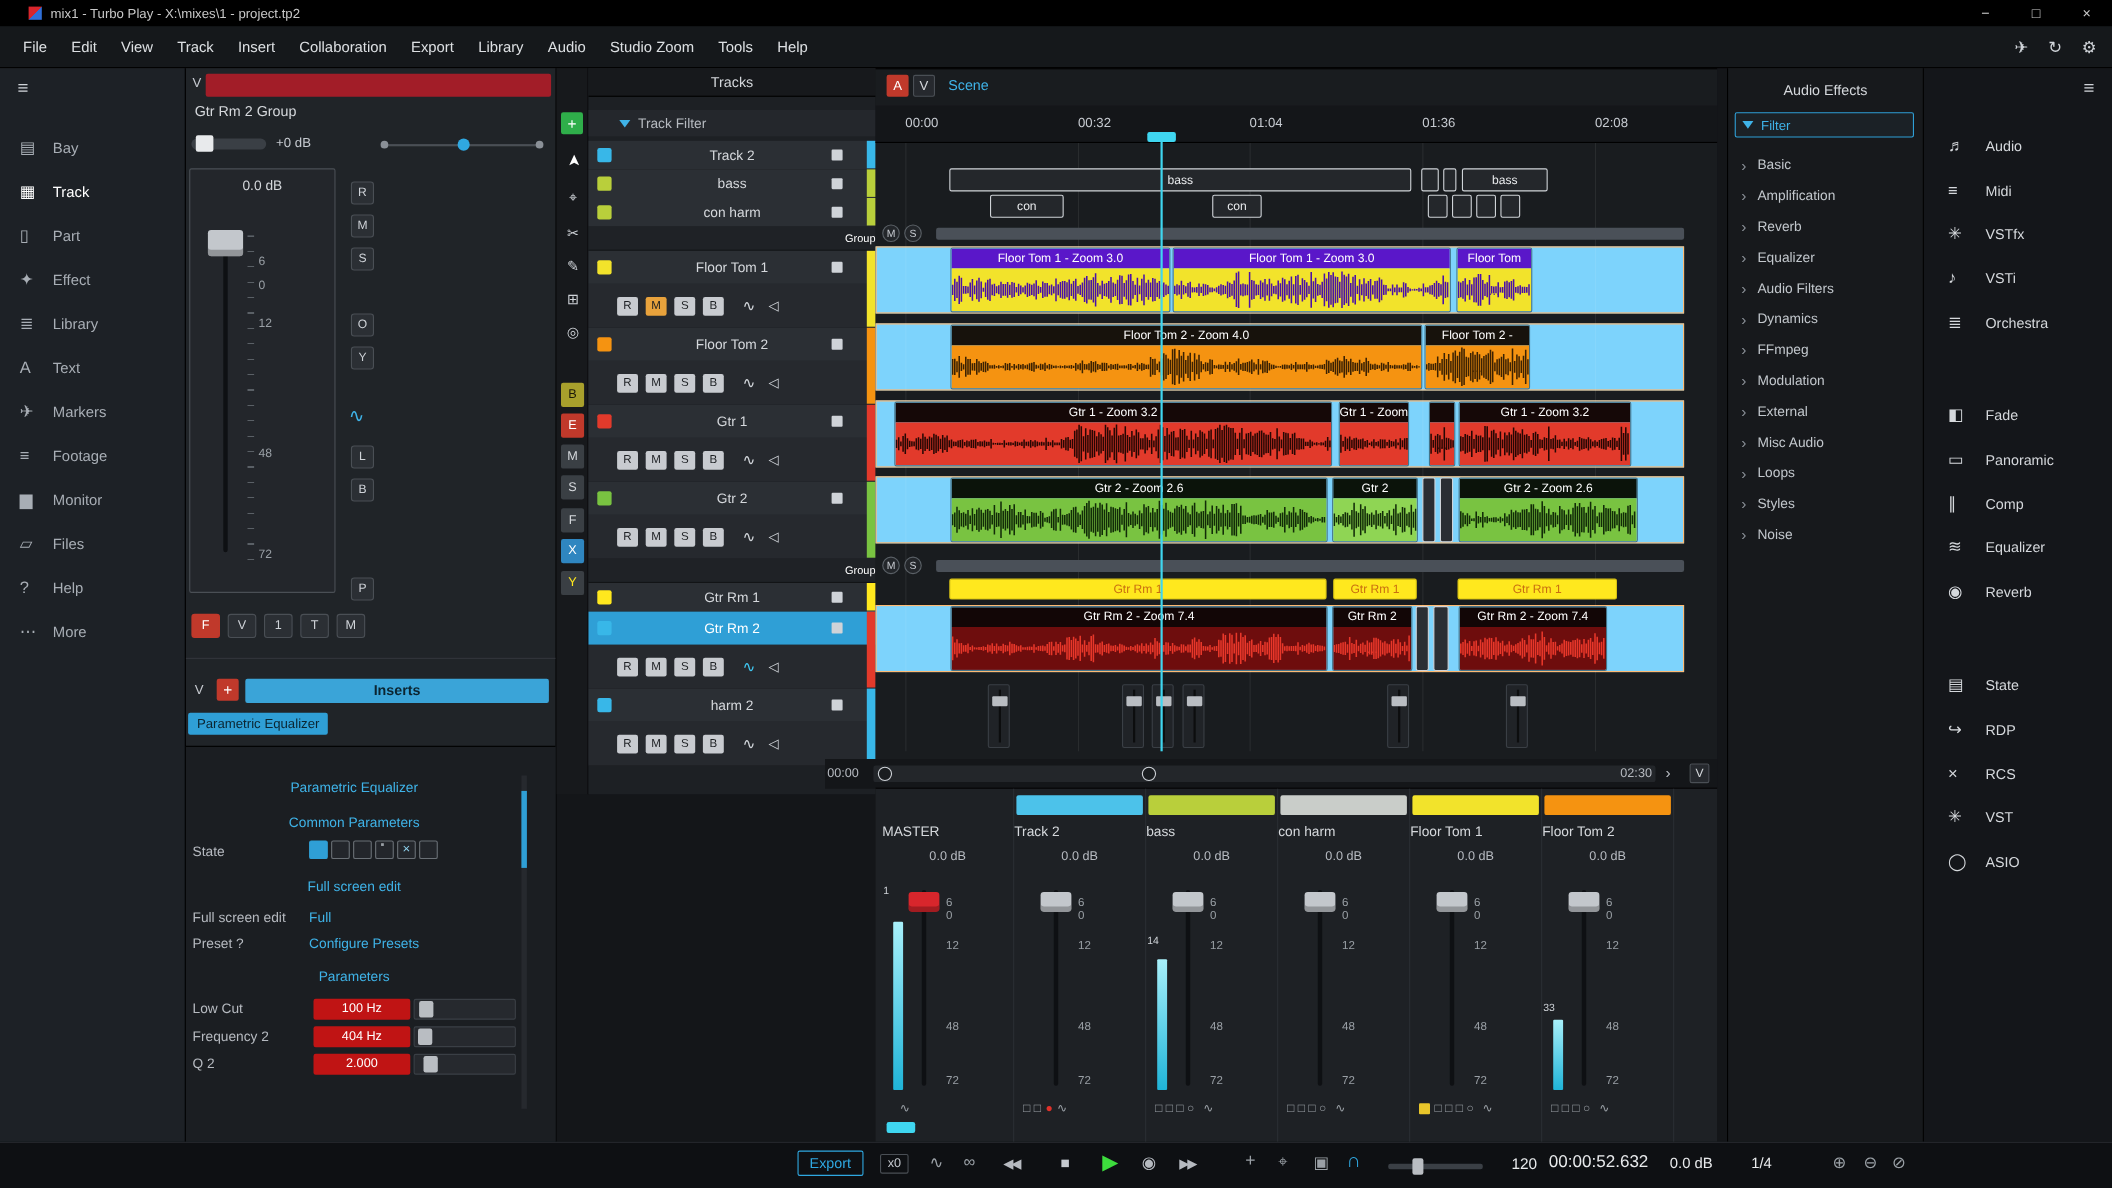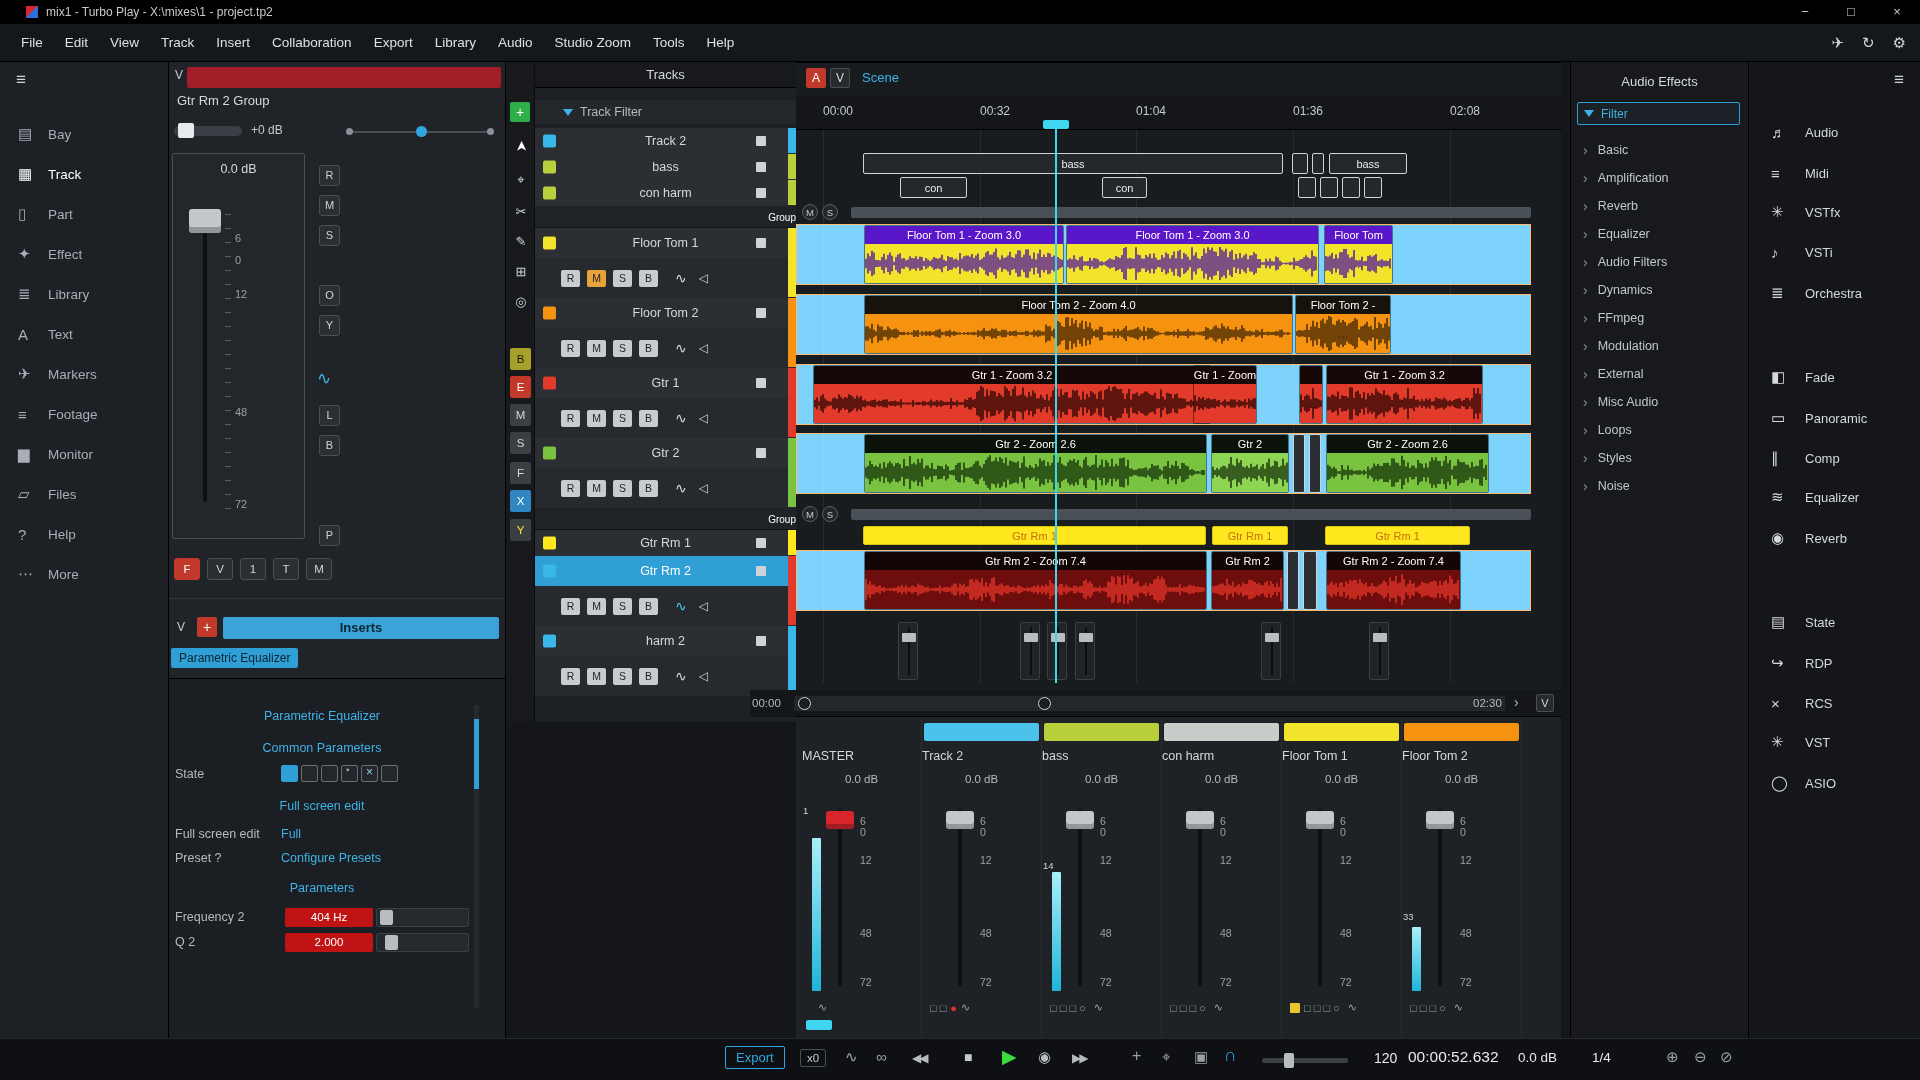--- a/index.html
+++ b/index.html
@@ -266,20 +266,27 @@
         
       <span class="stbox filled"></span><span class="stbox empty"></span><span class="stbox empty"></span><span class="stbox dot"></span><span class="stbox cross"></span><span class="stbox empty"></span></span>
       <div class="eqc" style="top:120px">Full screen edit</div>
       <span style="position:absolute;left:6px;top:148px;font-size:12.5px;color:#b6bac0">Full screen edit</span>
       <span class="bluelink" style="position:absolute;left:112px;top:148px;font-size:12.5px">Full</span>
       <span style="position:absolute;left:6px;top:172px;font-size:12.5px;color:#b6bac0">Preset ?</span>
       <span class="bluelink" style="position:absolute;left:112px;top:172px;font-size:12.5px">Configure Presets</span>
       <div class="eqc" style="top:202px">Parameters</div>
       <div style="position:absolute;left:4px;right:0;top:228px">
 
+          <div class="eqrow">
+            <span class="eqlabel">Low Cut</span>
+            <span class="eqval">100 Hz</span>
+            <span class="eqslider">
+              <span class="eqhandle" style="left: 4px;"></span>
+            </span>
+          </div>
 
           <div class="eqrow">
             <span class="eqlabel">Frequency 2</span>
             <span class="eqval">404 Hz</span>
             <span class="eqslider">
               <span class="eqhandle" style="left: 3px;"></span>
             </span>
           </div>
 
 
@@ -603,21 +610,21 @@
               <span>Gtr 1 - Zoom 3.2</span>
             </div>
           <div class="clip-b" style="background: rgb(226, 58, 43); color: rgb(39, 7, 4);">
               <div class="wave"><svg width="396" height="39">
                   <path d="M1 15.8V23.2M3 13.6V25.4M5 17.3V21.7M7 12.3V26.7M9 10.2V28.8M11 14.5V24.5M13 16.6V22.4M15 17.2V21.8M17 17.4V21.6M19 14.3V24.7M21 13.6V25.4M23 14.9V24.1M25 10.2V28.8M27 13.0V26.0M29 14.9V24.1M31 12.9V26.1M33 13.8V25.2M35 10.3V28.7M37 11.2V27.8M39 12.7V26.3M41 14.8V24.2M43 11.4V27.6M45 13.8V25.2M47 12.0V27.0M49 16.3V22.7M51 15.6V23.4M53 17.3V21.7M55 17.6V21.4M57 16.5V22.5M59 16.1V22.9M61 15.6V23.4M63 17.8V21.2M65 16.5V22.5M67 17.1V21.9M69 15.7V23.3M71 15.8V23.2M73 15.3V23.7M75 17.8V21.2M77 17.1V21.9M79 17.3V21.7M81 16.4V22.6M83 17.6V21.4M85 17.7V21.3M87 15.2V23.8M89 18.6V20.4M91 18.8V20.2M93 18.4V20.6M95 18.4V20.6M97 18.7V20.3M99 16.2V22.8M101 18.4V20.6M103 18.0V21.0M105 18.1V20.9M107 18.5V20.5M109 17.1V21.9M111 17.5V21.5M113 18.2V20.8M115 17.5V21.5M117 15.5V23.5M119 17.7V21.3M121 17.3V21.7M123 16.0V23.0M125 17.4V21.6M127 16.3V22.7M129 17.3V21.7M131 18.0V21.0M133 17.7V21.3M135 18.0V21.0M137 14.0V25.0M139 17.6V21.4M141 18.0V21.0M143 16.3V22.7M145 18.2V20.8M147 18.2V20.8M149 18.2V20.8M151 15.2V23.8M153 15.9V23.1M155 13.7V25.3M157 13.3V25.7M159 15.8V23.2M161 15.1V23.9M163 7.7V31.3M165 6.5V32.5M167 2.1V36.9M169 3.6V35.4M171 12.5V26.5M173 5.3V33.7M175 11.4V27.6M177 6.5V32.5M179 6.9V32.1M181 7.5V31.5M183 12.6V26.4M185 8.9V30.1M187 10.8V28.2M189 13.1V25.9M191 2.2V36.8M193 4.5V34.5M195 7.1V31.9M197 11.8V27.2M199 4.8V34.2M201 1.8V37.2M203 11.8V27.2M205 11.4V27.6M207 10.4V28.6M209 3.5V35.5M211 11.4V27.6M213 13.2V25.8M215 7.8V31.2M217 12.0V27.0M219 6.5V32.5M221 8.9V30.1M223 14.3V24.7M225 14.3V24.7M227 10.7V28.3M229 13.7V25.3M231 16.1V22.9M233 10.3V28.7M235 16.5V22.5M237 12.7V26.3M239 6.5V32.5M241 2.2V36.8M243 4.5V34.5M245 12.4V26.6M247 5.2V33.8M249 11.1V27.9M251 8.4V30.6M253 7.9V31.1M255 13.7V25.3M257 13.4V25.6M259 5.7V33.3M261 7.0V32.0M263 6.1V32.9M265 12.2V26.8M267 15.8V23.2M269 7.5V31.5M271 15.6V23.4M273 10.0V29.0M275 13.2V25.8M277 7.1V31.9M279 8.6V30.4M281 10.2V28.8M283 14.8V24.2M285 7.7V31.3M287 6.5V32.5M289 15.5V23.5M291 5.9V33.1M293 4.9V34.1M295 2.2V36.8M297 6.9V32.1M299 3.1V35.9M301 2.1V36.9M303 4.4V34.6M305 5.2V33.8M307 5.0V34.0M309 9.3V29.7M311 14.8V24.2M313 9.4V29.6M315 5.0V34.0M317 15.4V23.6M319 10.1V28.9M321 9.7V29.3M323 8.4V30.6M325 12.1V26.9M327 10.0V29.0M329 9.3V29.7M331 7.5V31.5M333 7.4V31.6M335 9.5V29.5M337 10.9V28.1M339 11.2V27.8M341 8.7V30.3M343 14.4V24.6M345 15.1V23.9M347 5.4V33.6M349 12.8V26.2M351 15.5V23.5M353 8.8V30.2M355 9.3V29.7M357 9.9V29.1M359 14.2V24.8M361 10.3V28.7M363 9.4V29.6M365 14.3V24.7M367 14.1V24.9M369 14.6V24.4M371 14.7V24.3M373 17.6V21.4M375 17.5V21.5M377 15.7V23.3M379 17.3V21.7M381 18.6V20.4M383 18.1V20.9M385 18.9V20.1M387 18.1V20.9M389 18.3V20.7M391 16.7V22.3M393 13.3V25.7M395 16.4V22.6" stroke="currentColor" stroke-width="1.4" fill="none"></path>
                 </svg></div>
               <div class="clip-dots"></div>
             </div>
         </div>
 
-        <div class="clip" style="left: 396px; width: 64px;">
+        <div class="clip" style="left: 420px; width: 64px;">
           <div class="clip-h" style="background: rgb(21, 8, 7);">
               <span>Gtr 1 - Zoom</span>
             </div>
           <div class="clip-b" style="background: rgb(226, 58, 43); color: rgb(39, 7, 4);">
               <div class="wave"><svg width="82" height="39">
                   <path d="M1 11.3V27.7M3 16.8V22.2M5 13.0V26.0M7 14.7V24.3M9 12.9V26.1M11 15.8V23.2M13 14.4V24.6M15 14.0V25.0M17 15.5V23.5M19 15.3V23.7M21 14.7V24.3M23 16.8V22.2M25 16.1V22.9M27 18.4V20.6M29 17.3V21.7M31 15.4V23.6M33 17.8V21.2M35 17.2V21.8M37 15.3V23.7M39 15.5V23.5M41 15.6V23.4M43 17.8V21.2M45 15.8V23.2M47 16.8V22.2M49 17.4V21.6M51 15.3V23.7M53 18.3V20.7M55 14.4V24.6M57 16.3V22.7M59 14.5V24.5M61 14.1V24.9M63 18.0V21.0M65 18.4V20.6M67 18.3V20.7M69 16.1V22.9M71 12.8V26.2M73 10.7V28.3M75 13.0V26.0M77 17.7V21.3M79 17.5V21.5M81 13.7V25.3" stroke="currentColor" stroke-width="1.4" fill="none"></path>
                 </svg></div>
               <div class="clip-dots"></div>
             </div>
         </div>
@@ -851,21 +858,21 @@
             <span>∿</span>
           </div>
         </div>
 
         <div class="mxstrip" style="left: 246px;">
           <div class="mx-head" style="display: block; background: rgb(185, 207, 59);"></div>
           <div class="mx-name">bass</div>
           <div class="mx-db">0.0 dB</div>
           <div class="mx-fader">
             <div class="mx-meter" style="display: block; height: 119px;"></div>
-            <div class="mx-meter-num" style="display: block; top: 57px;">14</div>
+            <div class="mx-meter-num" style="display: block; top: 47px;">14</div>
             <div class="mx-groove"></div>
             <div class="mx-handle"></div>
             <div class="mx-scale">
               <span style="top:12px">6</span>
               <span style="top:23px">0</span>
               <span style="top:51px">12</span>
               <span style="top:124px">48</span>
               <span style="top:173px">72</span>
             </div>
           </div>

